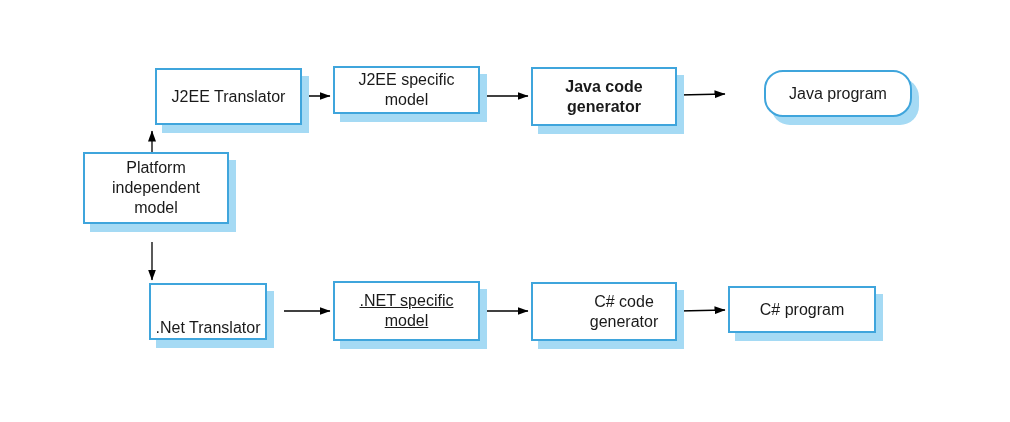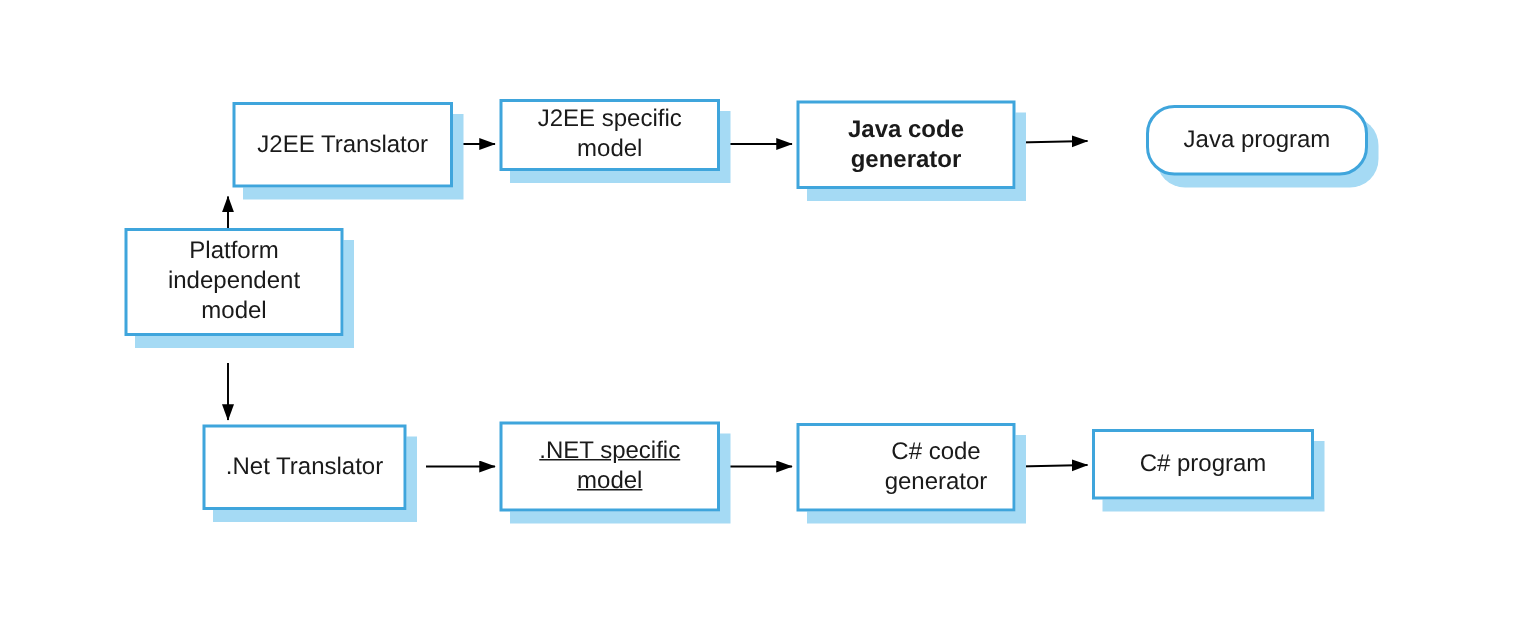--- a/index.html
+++ b/index.html
@@ -33,21 +33,21 @@
     font-size: 16px;
     line-height: 20px;
     white-space: pre-line;
   }
   
   .n-platform        { left: 83px;  top: 152px; width: 146px; height: 72px; }
   .n-j2ee-translator { left: 135px; top: 68px;  width: 147px; height: 57px; margin-left: 20px; }
   .n-j2ee-specific   { left: 333px; top: 66px;  width: 147px; height: 48px; }
   .n-java-codegen    { left: 531px; top: 67px;  width: 146px; height: 59px; font-weight: bold; }
   .n-java-program    { left: 764px; top: 70px;  width: 148px; height: 47px; border-radius: 19px; }
-  .n-net-translator  { left: 135px; top: 283px; width: 136px; height: 57px; }
+  .n-net-translator  { left: 149px; top: 283px; width: 118px; height: 57px; align-items: flex-end; }
   .n-net-specific    { left: 333px; top: 281px; width: 147px; height: 60px; text-decoration: underline; }
   .n-csharp-codegen  { left: 531px; top: 282px; width: 146px; height: 59px; padding-left: 40px; }
   .n-csharp-program  { left: 728px; top: 286px; width: 148px; height: 47px; }
 
   .arrows {
     position: absolute;
     left: 0; top: 0;
     width: 1010px;
     height: 422px;
     pointer-events: none;

